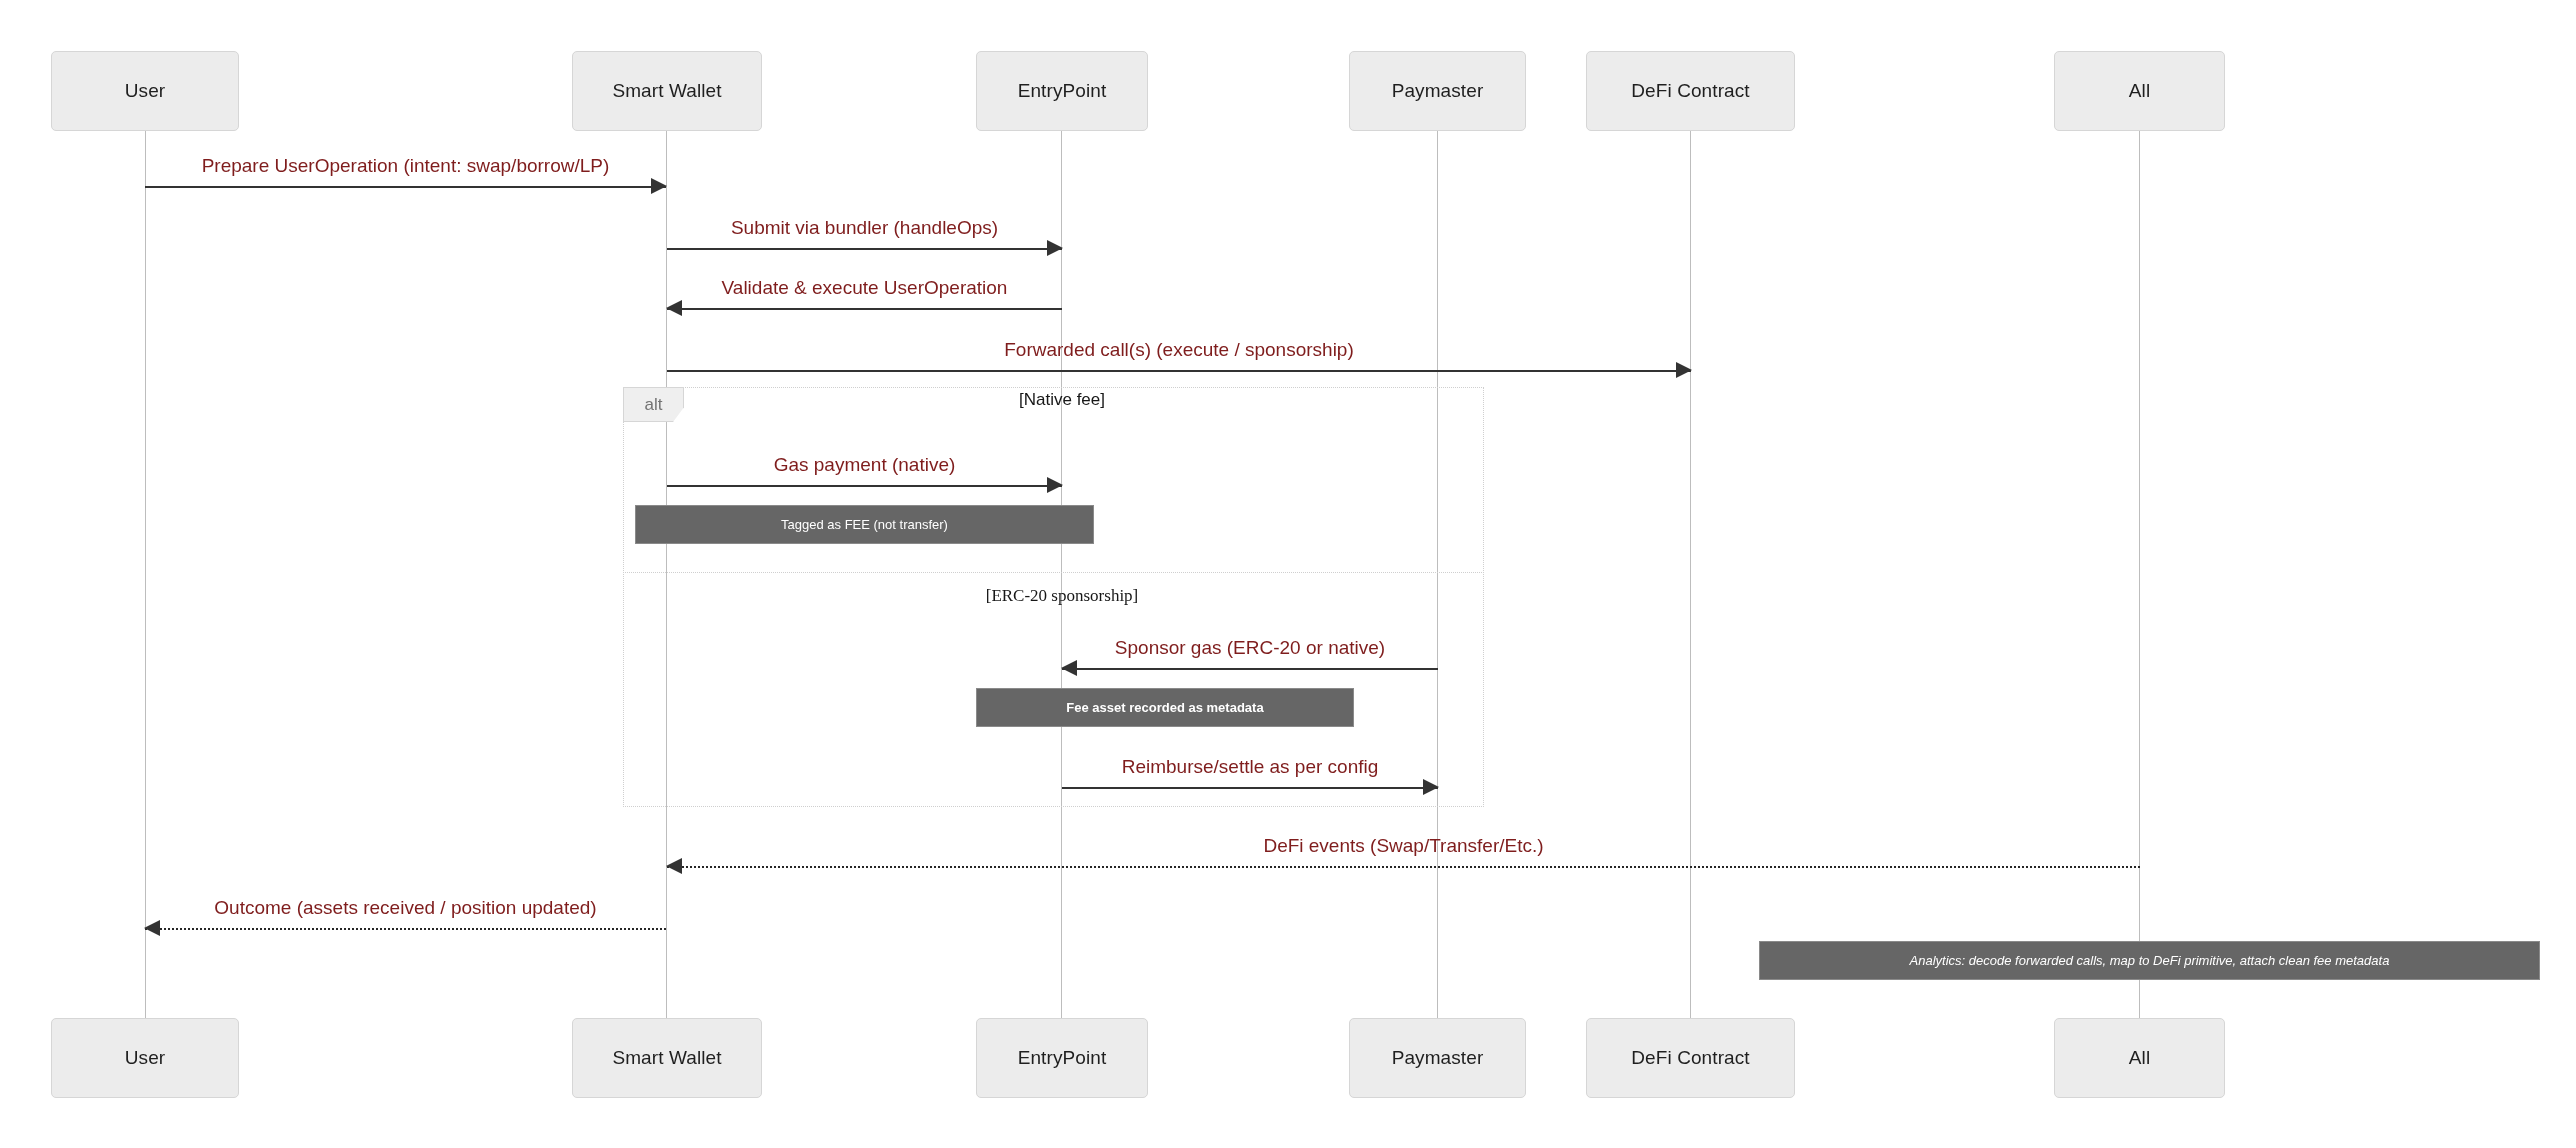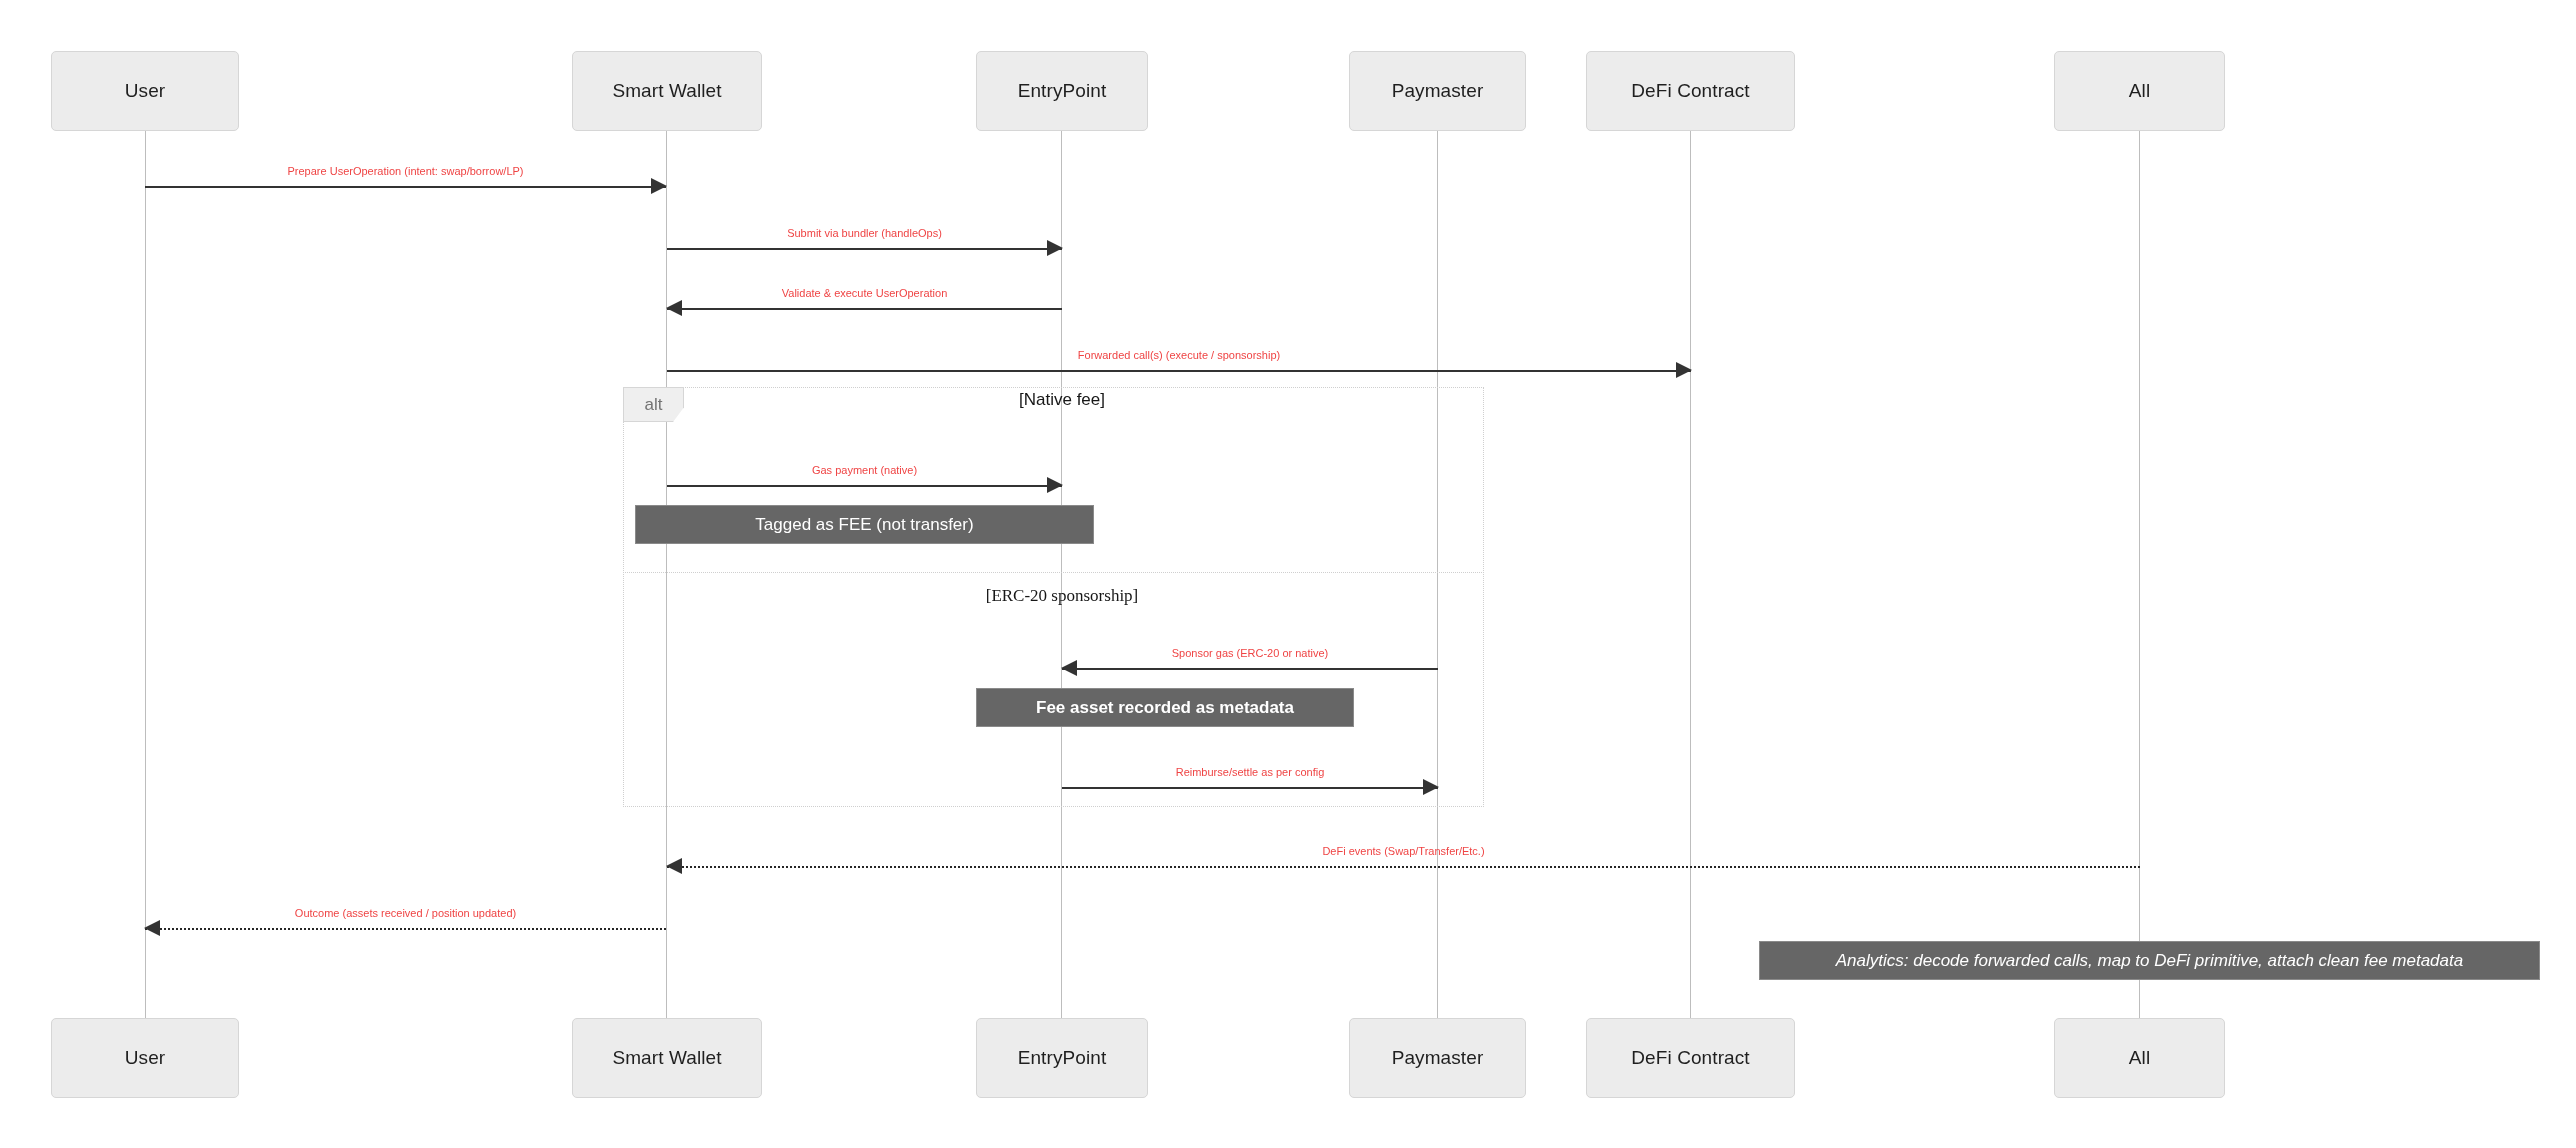--- a/index.html
+++ b/index.html
@@ -12,32 +12,32 @@
         border-radius:5px;display:flex;align-items:center;justify-content:center;
         color:#1f1f1f;font-size:19px;letter-spacing:0.1px;}
 
   .msg{position:absolute;height:0;}
   .msg .line{position:absolute;left:0;top:0;height:0;border-top:2.5px solid #333333;width:100%;}
   .msg.dotted .line{border-top:2.5px dotted #262626;}
   .msg .head{position:absolute;top:-8.2px;width:0;height:0;border-top:8.2px solid transparent;
              border-bottom:8.2px solid transparent;}
   .msg.right .head{right:-1.3px;border-left:16.4px solid #333333;}
   .msg.left  .head{left:-1.3px;border-right:16.4px solid #333333;}
-  .msg .cap{position:absolute;bottom:8.8px;width:100%;text-align:center;color:#ef4444;
-            font-size:11px;white-space:nowrap;}
+  .msg .cap{position:absolute;bottom:8.8px;width:100%;text-align:center;color:#7f1d1d;
+            font-size:19px;white-space:nowrap;}
 
   .frag{position:absolute;box-sizing:border-box;border:1.9px dotted #cfcfcf;background:transparent;}
   .fragdiv{position:absolute;border-top:1.9px dotted #cfcfcf;height:0;}
   .fraglabel{position:absolute;box-sizing:border-box;background:#efefef;border:0.6px solid #d6d6d6;
              display:flex;align-items:center;justify-content:center;color:#737373;font-size:17px;
              border-bottom-right-radius:0;clip-path:polygon(0 0,100% 0,100% 58%,82% 100%,0 100%);}
   .fragcond{position:absolute;text-align:center;color:#171717;font-size:17px;white-space:nowrap;}
 
   .note{position:absolute;box-sizing:border-box;background:#666666;border:0.6px solid #8a8a8a;
-        display:flex;align-items:center;justify-content:center;color:#ffffff;font-size:17px;
+        display:flex;align-items:center;justify-content:center;color:#ffffff;font-size:13px;
         white-space:nowrap;padding:0 11.4px;text-align:right;}
 </style>
 </head>
 <body>
 
 <div id="stage">
   <div id="lifelines">
       <div class="lifeline" style="left: 145px; top: 131px; height: 887px;"></div>
       <div class="lifeline" style="left: 666px; top: 131px; height: 887px;"></div>
       <div class="lifeline" style="left: 1061px; top: 131px; height: 887px;"></div>

